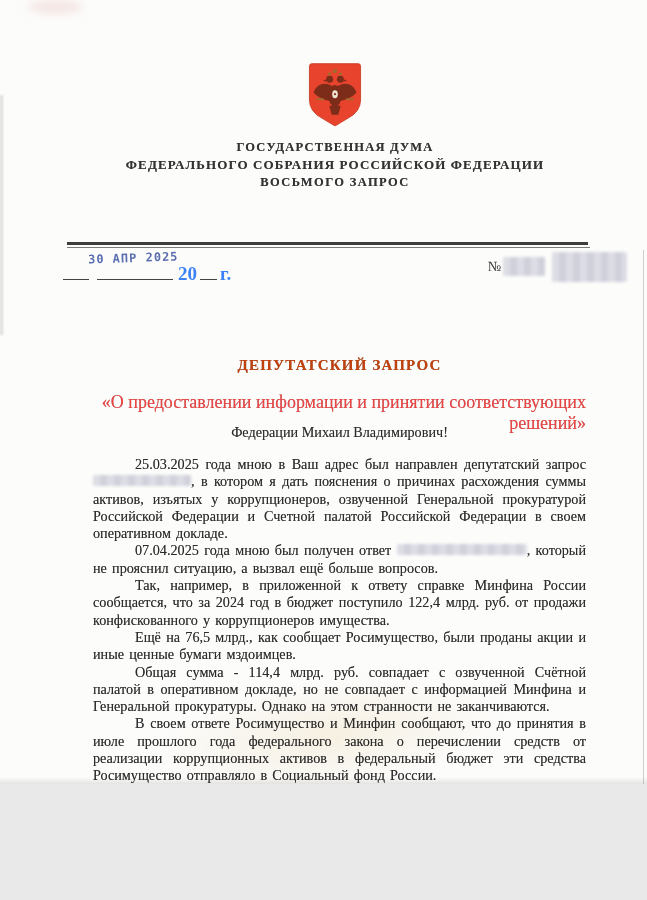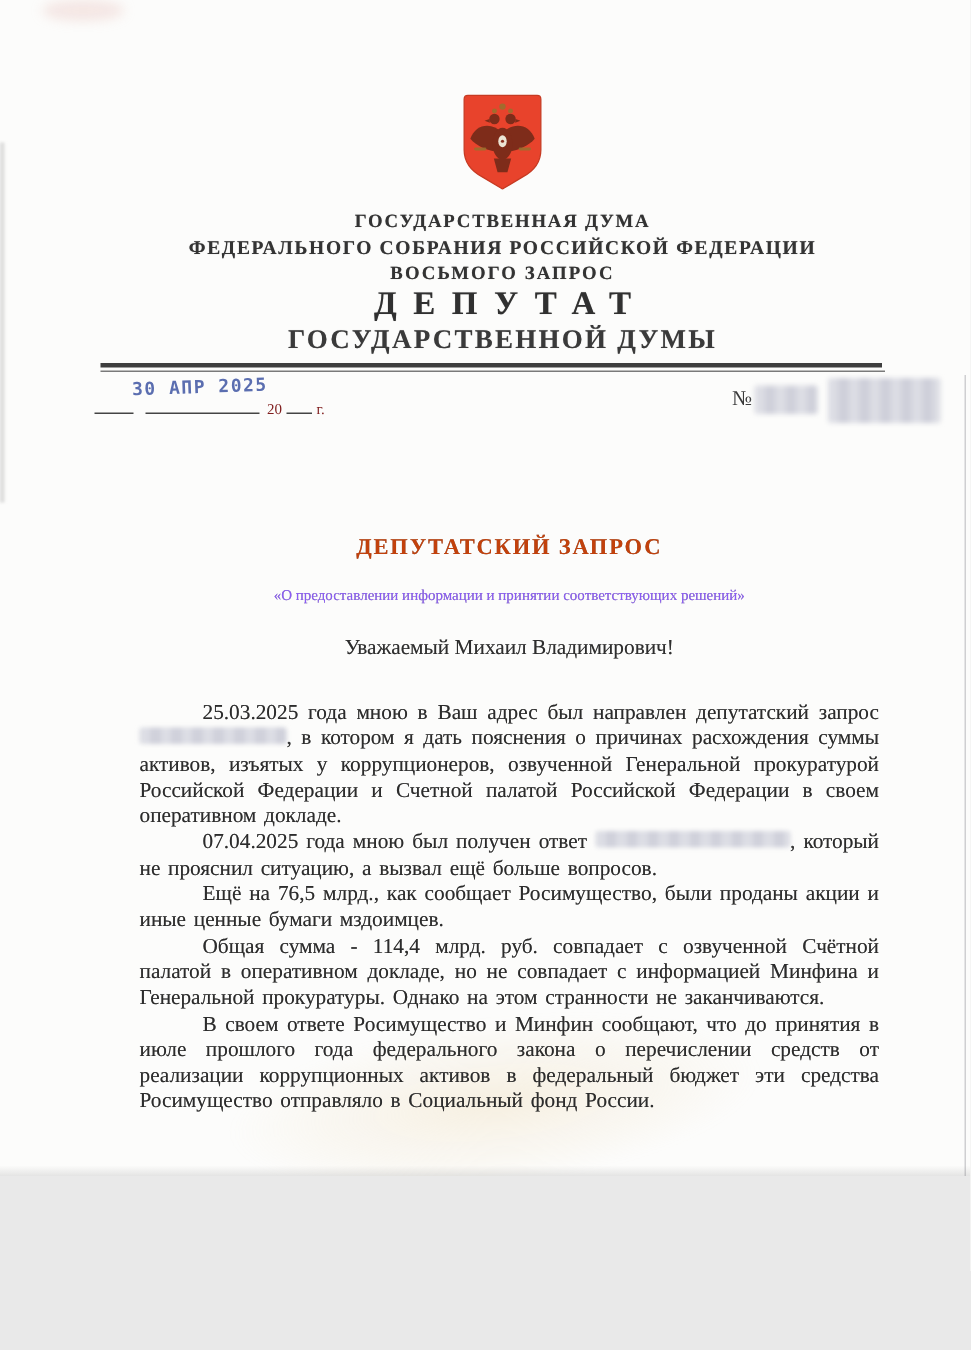--- a/index.html
+++ b/index.html
@@ -62,49 +62,48 @@
   .rule-thick{position:absolute;left:67px;top:242px;width:521px;height:3px;background:#3e3e3e;}
   .rule-thin {position:absolute;left:67px;top:247px;width:523px;height:1px;background:#7a7a7a;}
   
   .date-stamp{
     position:absolute;left:88px;top:251px;
     font-family:"DejaVu Sans Mono", monospace;
     font-size:12px;font-weight:bold;letter-spacing:1px;
     color:#4a5fa8;transform:rotate(-2deg);opacity:.9;
   }
   .blank{display:inline-block;border-bottom:1px solid #444;height:12px;vertical-align:baseline;}
-  .date-line{position:absolute;left:63px;top:263px;font-size:10px;color:#7f1d1d;}
+  .date-line{position:absolute;left:63px;top:263px;font-size:19px;color:#3b82f6;font-weight:bold;}
   .b1{width:26px;margin-right:8px;}
   .b2{width:76px;margin-right:5px;}
   .b3{width:17px;margin:0 3px;}
   .num-sign{position:absolute;left:488px;top:259px;font-size:14px;color:#3a3a3a;}
   .redact-block{
     background:repeating-linear-gradient(90deg,#dcdde4 0 7px,#cfd0da 7px 14px);
     filter:blur(1.6px);border-radius:2px;position:absolute;
   }
   .num-redact-1{left:503px;top:257px;width:42px;height:19px;}
   .num-redact-2{left:552px;top:252px;width:75px;height:30px;}
   
   .addressee{position:absolute;left:200px;top:290px;width:386px;text-align:right;
     font-size:14.5px;color:#2e2e2e;text-shadow:0 0 .4px rgba(0,0,0,.4);}
   .addressee .name{font-weight:bold;font-size:15px;letter-spacing:.4px;margin-top:2px;}
   
   .doc-type{position:absolute;left:93px;top:357px;width:493px;text-align:center;
     font-size:15px;font-weight:bold;letter-spacing:1.2px;color:#c2410c;
     text-shadow:0 0 .4px rgba(0,0,0,.45);}
-  .subject{position:absolute;left:93px;top:392px;width:493px;text-align:center;
-    font-size:10px;color:#8b5cf6;text-shadow:0 0 .4px rgba(0,0,0,.4);}
+  .subject{position:absolute;left:93px;top:392px;width:493px;text-align:right;
+    font-size:18px;color:#ef4444;text-shadow:0 0 .4px rgba(0,0,0,.4);}
   .salutation{position:absolute;left:93px;top:424px;width:493px;text-align:center;
     font-size:14.2px;color:#2e2e2e;text-shadow:0 0 .4px rgba(0,0,0,.4);}
   .body-text{
     position:absolute;left:93px;top:456px;width:493px;
     font-size:14.2px;line-height:17.3px;color:#2c2c2c;
     text-align:justify;word-spacing:1.6px;
     text-shadow:0 0 .4px rgba(0,0,0,.45);
-    margin-top:11px;
   }
   .body-text p{margin:0;text-indent:42px;}
   .redact-inline{
     display:inline-block;height:11px;border-radius:2px;vertical-align:baseline;
     background:repeating-linear-gradient(90deg,#dcdde4 0 7px,#d0d1db 7px 14px);
     filter:blur(1.4px);
   }
   .ri-1{width:98px;}
   .ri-2{width:130px;}
 </style>
@@ -142,38 +141,37 @@
       <ellipse cx="35" cy="39" rx="3.4" ry="4.8" fill="#ece4d4"></ellipse>
       <circle cx="35" cy="39" r="1.3" fill="#8a3020"></circle>
     </svg>
   </div>
 
   <div class="org-block">
     <div class="org-line1">ГОСУДАРСТВЕННАЯ ДУМА</div>
     <div class="org-line2">ФЕДЕРАЛЬНОГО СОБРАНИЯ РОССИЙСКОЙ ФЕДЕРАЦИИ</div>
     <div class="org-line3">ВОСЬМОГО ЗАПРОС</div>
   </div>
-  <div class="deputy-title">ДЕПУТАТ</div>
-  <div class="deputy-subtitle">ГОСУДАРСТВЕННОЙ ДУМЫ</div>
 
   <div class="rule-thick"></div>
   <div class="rule-thin"></div>
 
   <div class="date-stamp">30 АПР 2025</div>
   <div class="date-line"><span class="blank b1"></span><span class="blank b2"></span><span>20</span><span class="blank b3"></span><span>г.</span></div>
   <div class="num-sign">№</div>
   <div class="redact-block num-redact-1"></div>
   <div class="redact-block num-redact-2"></div>
 
 
   <div class="doc-type">ДЕПУТАТСКИЙ ЗАПРОС</div>
   <div class="subject">«О предоставлении информации и принятии соответствующих решений»</div>
-  <div class="salutation">Уважаемый Михаил Владимирович!</div>
+  <div class="salutation">Федерации Михаил Владимирович!</div>
 
   <div class="body-text">
     <p><span>25.03.2025 года мною в Ваш адрес был направлен депутатский запрос </span><span class="redact-inline ri-1"></span><span>, в котором я дать пояснения о причинах расхождения суммы активов, изъятых у коррупционеров, озвученной Генеральной прокуратурой Российской Федерации и Счетной палатой Российской Федерации в своем оперативном докладе.</span></p>
     <p><span>07.04.2025 года мною был получен ответ </span><span class="redact-inline ri-2"></span><span>, который не прояснил ситуацию, а вызвал ещё больше вопросов.</span></p>
+    <p>Так, например, в приложенной к ответу справке Минфина России сообщается, что за 2024 год в бюджет поступило 122,4 млрд. руб. от продажи конфискованного у коррупционеров имущества.</p>
     <p>Ещё на 76,5 млрд., как сообщает Росимущество, были проданы акции и иные ценные бумаги мздоимцев.</p>
     <p>Общая сумма - 114,4 млрд. руб. совпадает с озвученной Счётной палатой в оперативном докладе, но не совпадает с информацией Минфина и Генеральной прокуратуры. Однако на этом странности не заканчиваются.</p>
     <p>В своем ответе Росимущество и Минфин сообщают, что до принятия в июле прошлого года федерального закона о перечислении средств от реализации коррупционных активов в федеральный бюджет эти средства Росимущество отправляло в Социальный фонд России.</p>
   </div>
 
 </div>
 
 </body></html>

